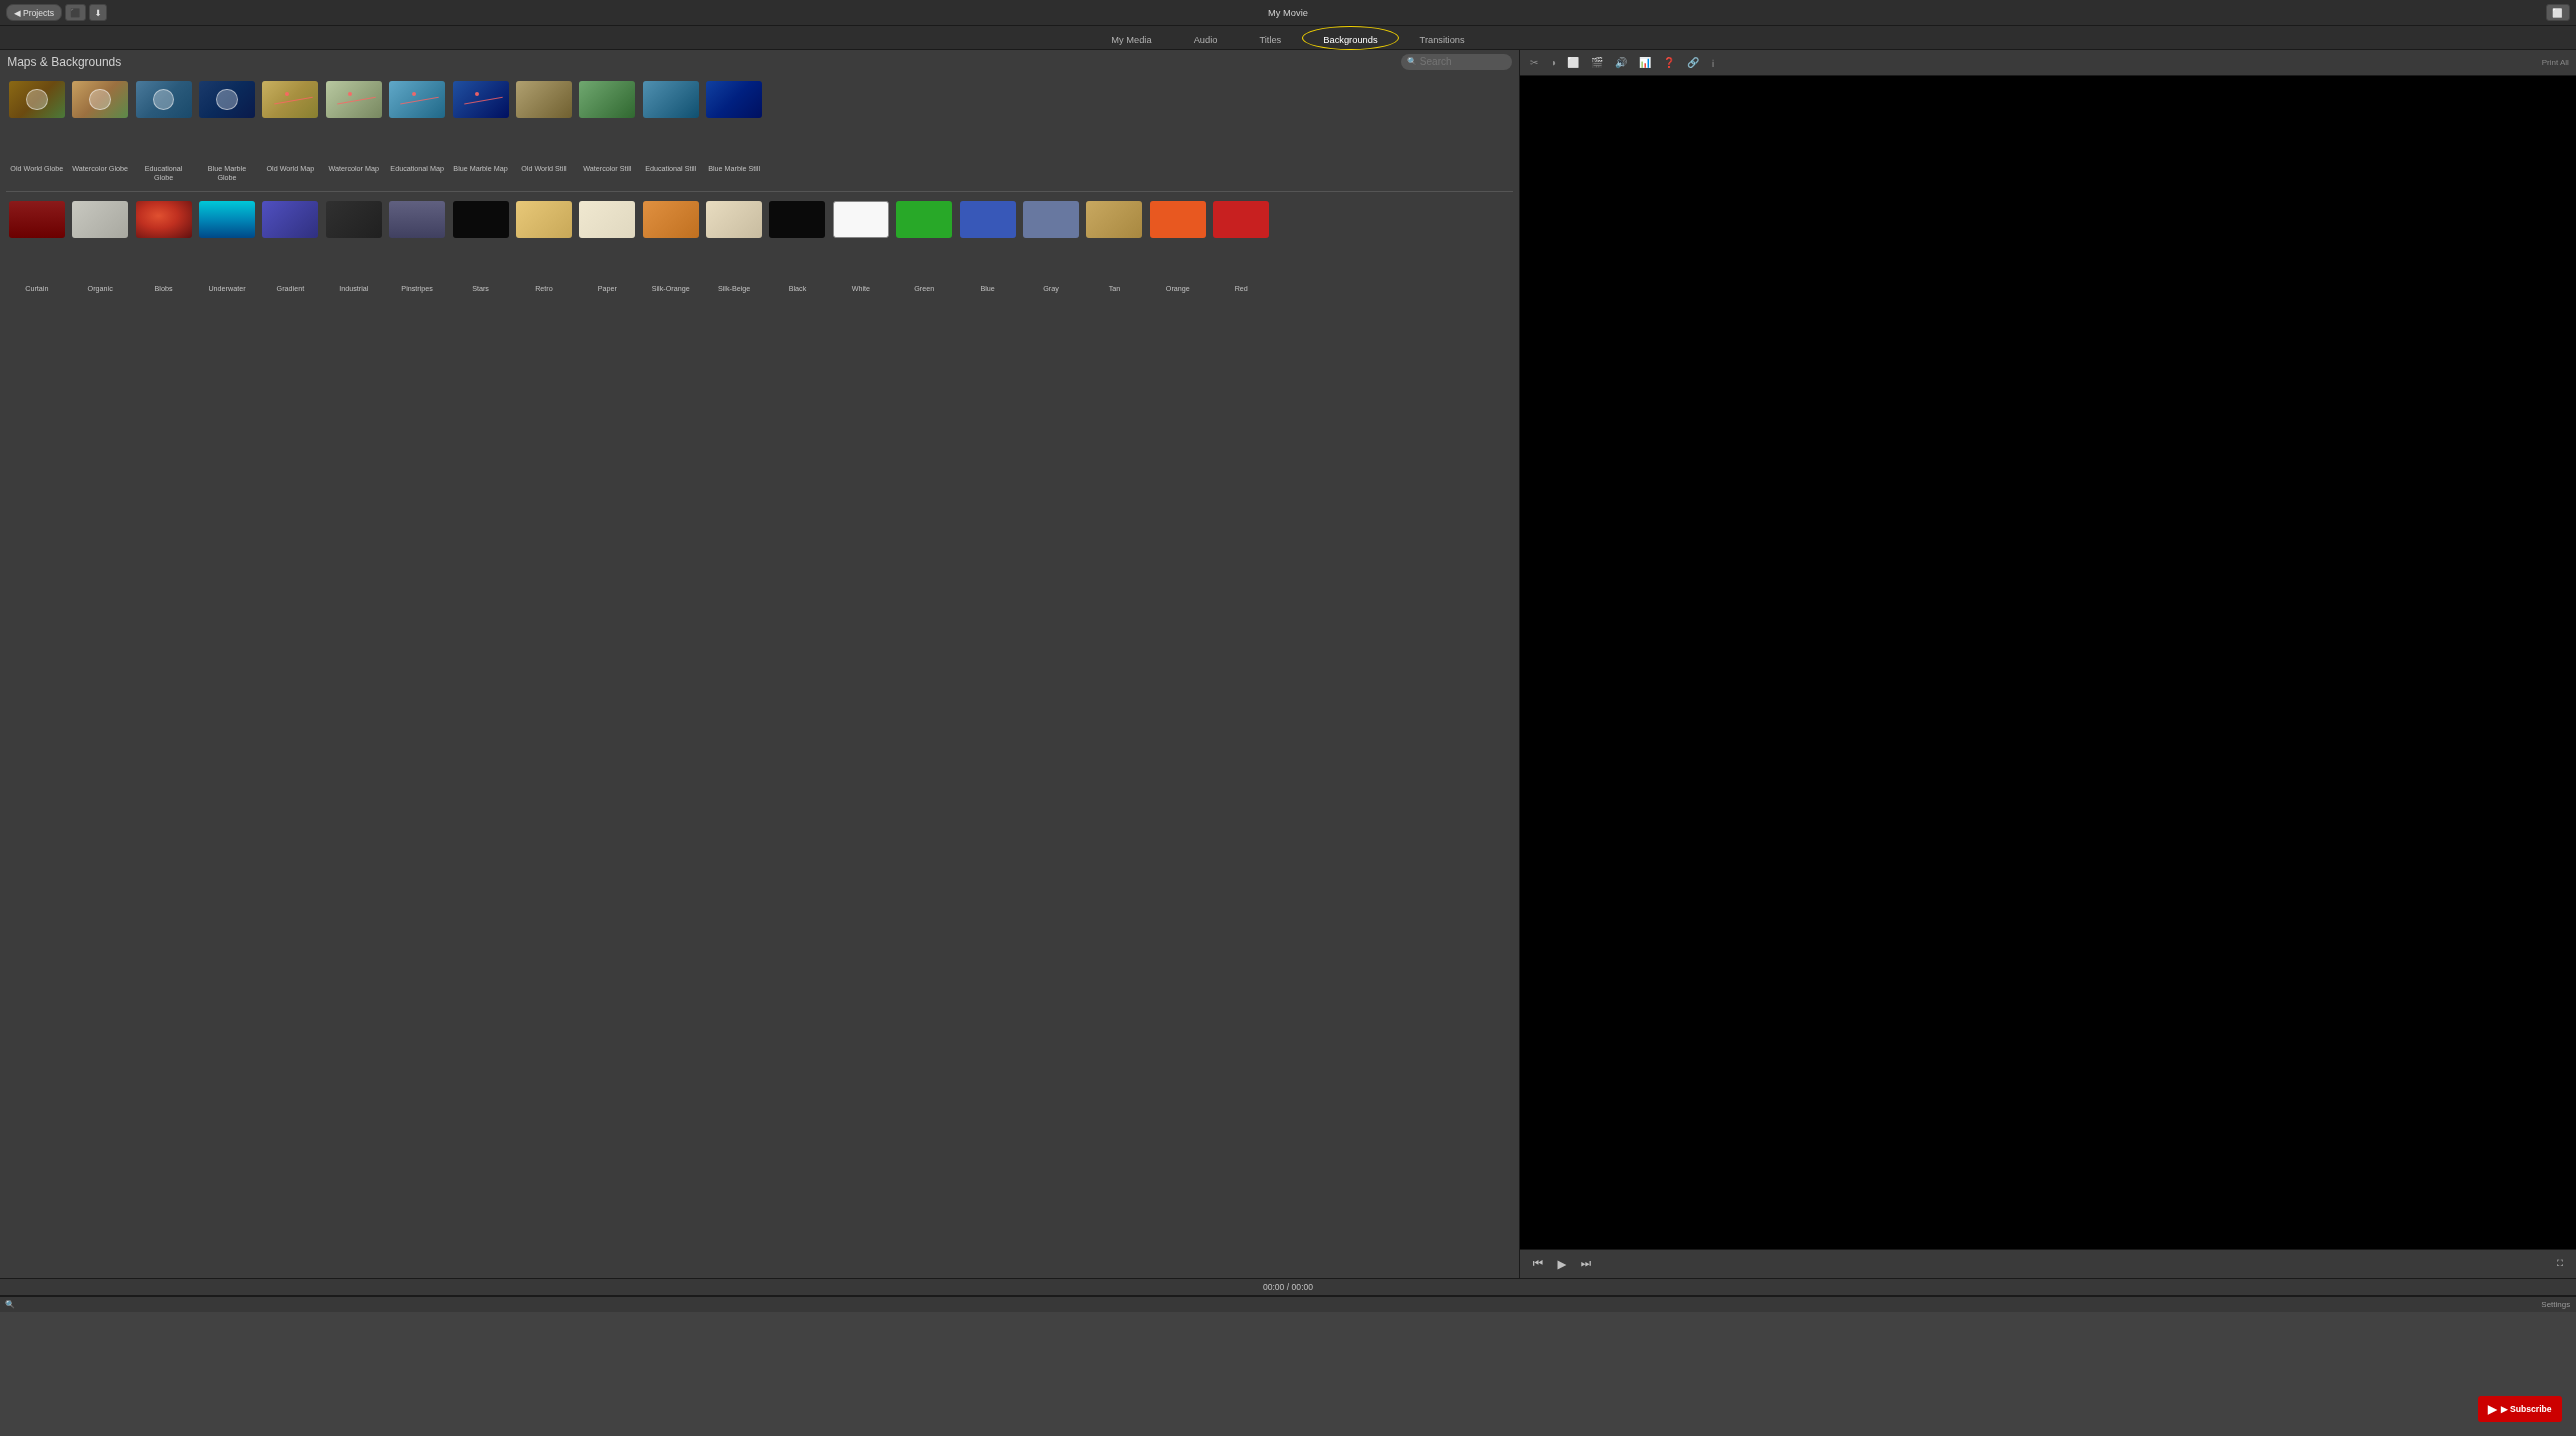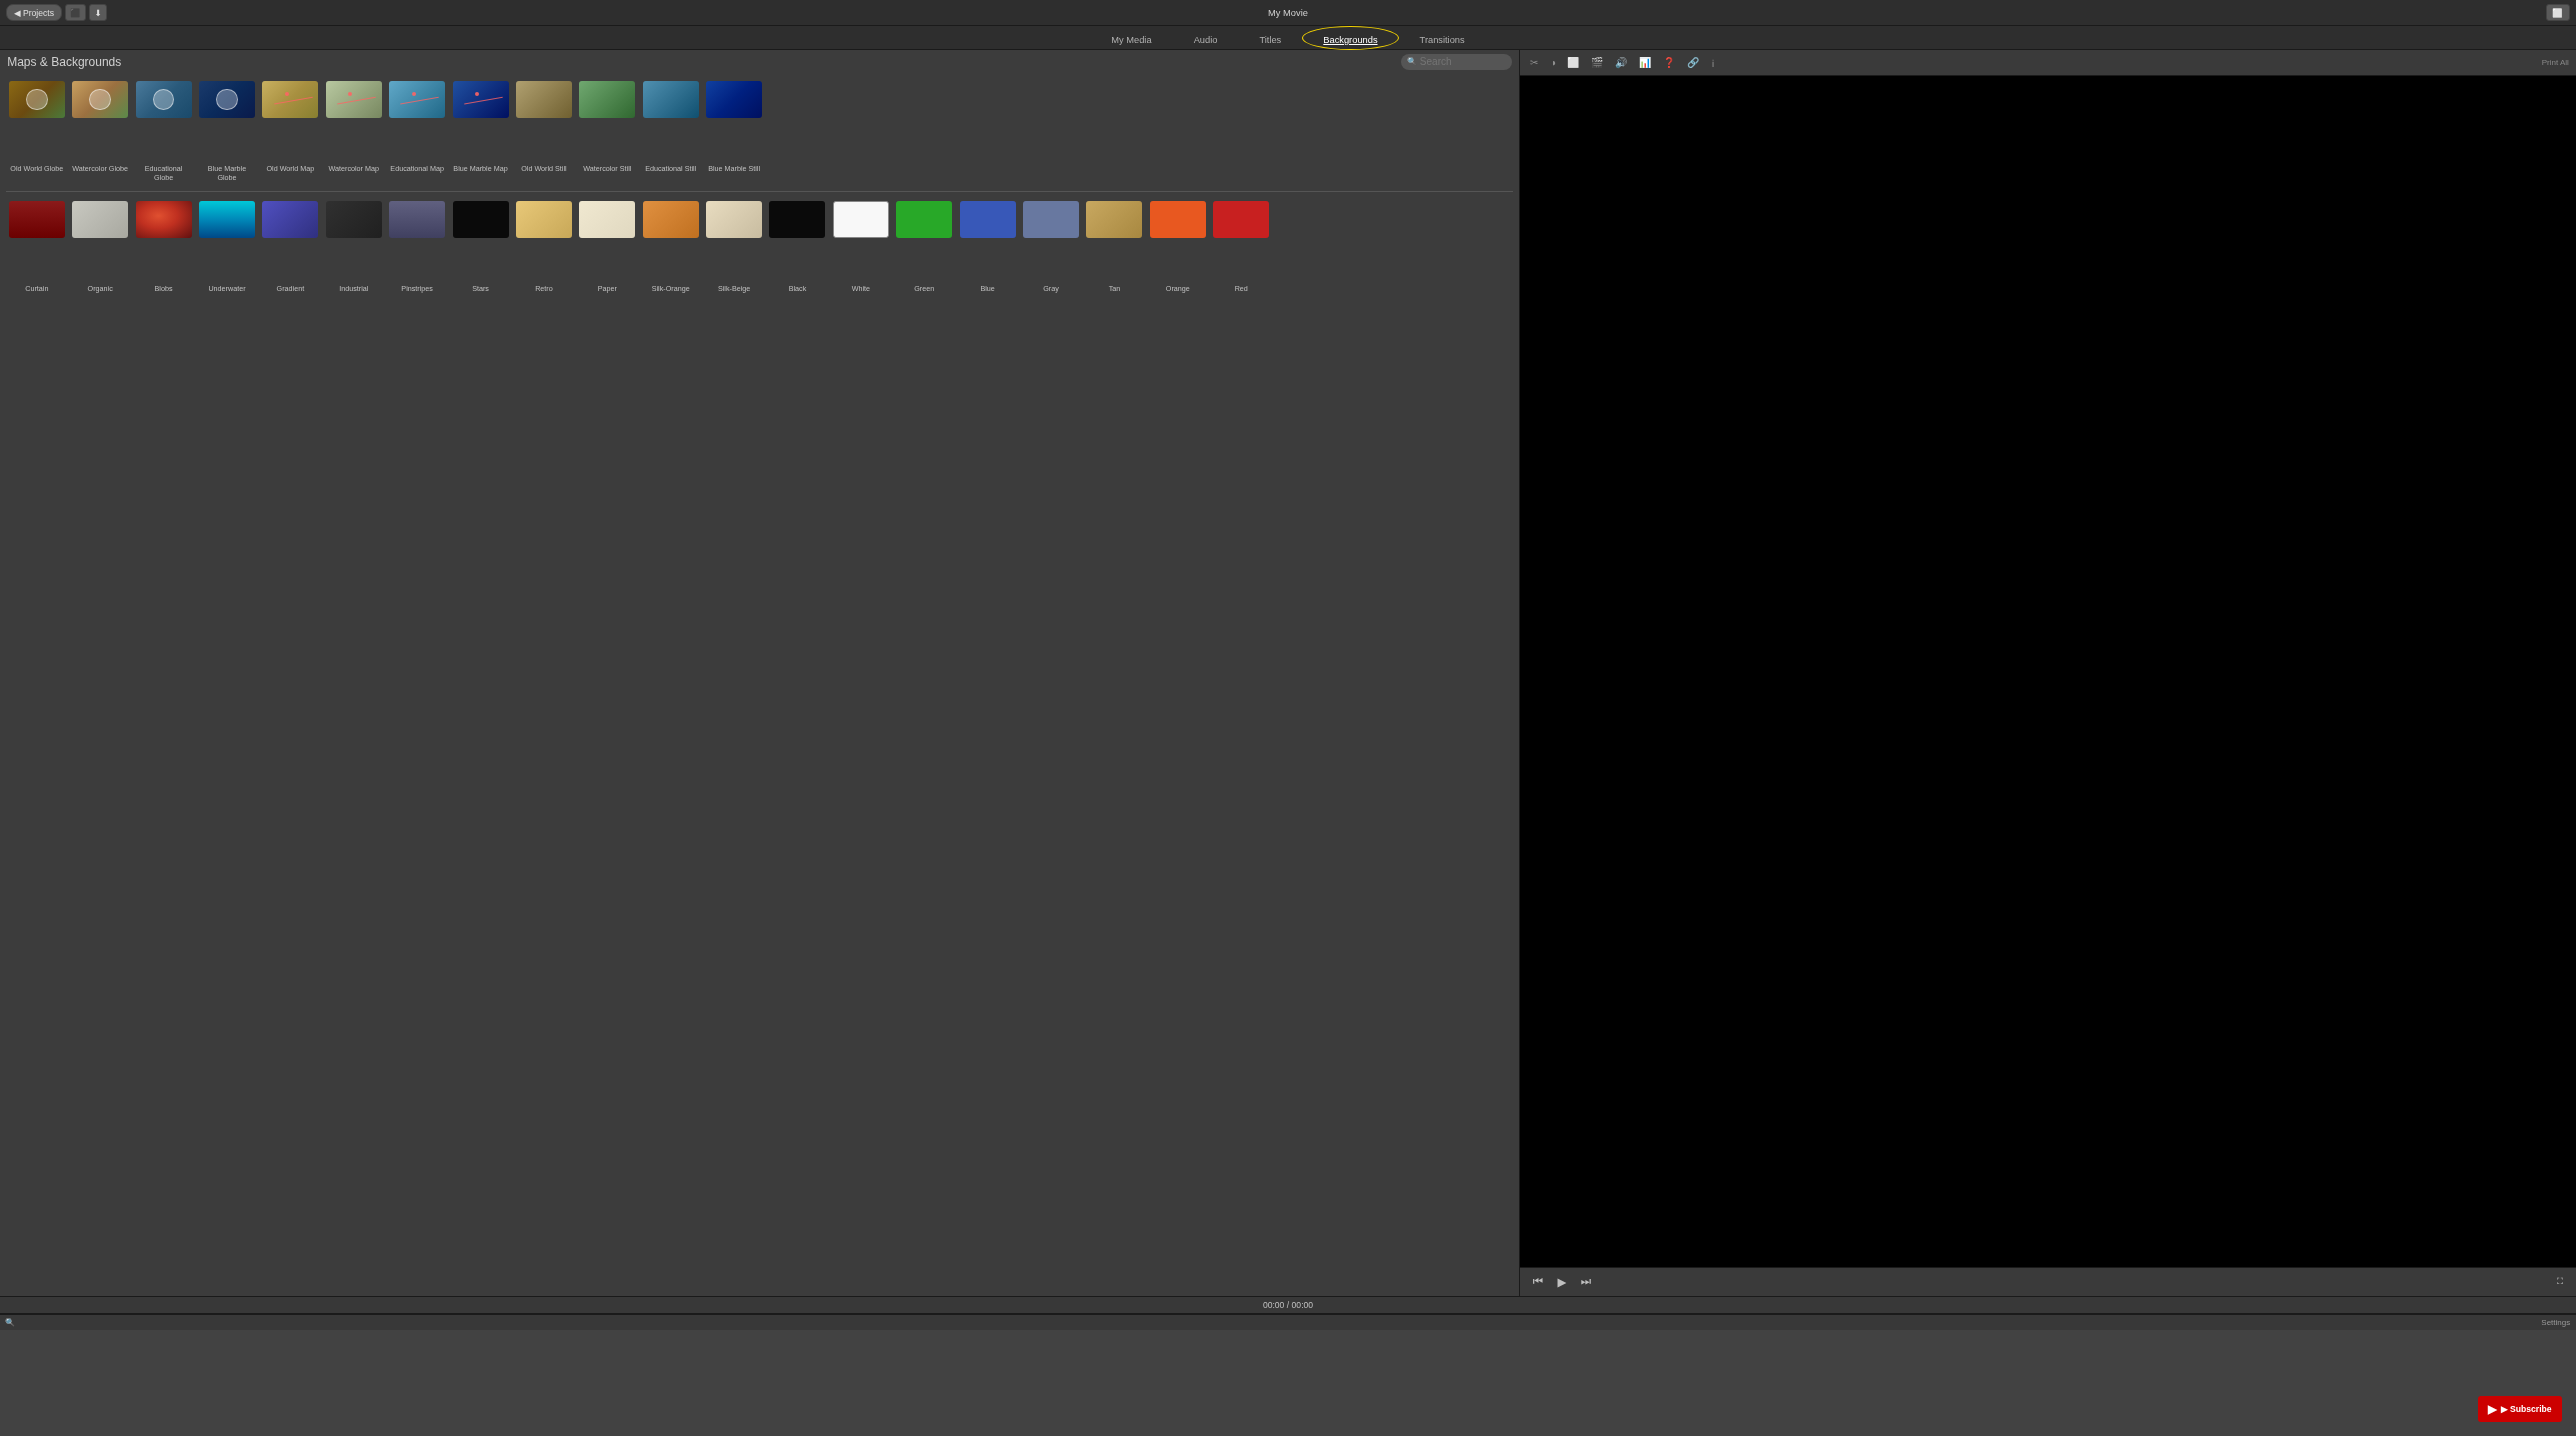--- a/index.html
+++ b/index.html
@@ -88,21 +88,20 @@
       padding: 4.3px 13px;
       font-size: 9.3px;
       color: #b0b0b0;
       cursor: pointer;
       border-radius: 4.3px 4.3px 0 0;
       position: relative;
     }
     .nav-tab.active {
       color: #fff;
       background: transparent;
-      text-decoration: underline;
     }
     .nav-tab-highlight {
       position: absolute;
       top: -4.3px;
       left: -8.6px;
       right: -8.6px;
       bottom: -1.4px;
       border: 1.4px solid #f0d000;
       border-radius: 50%;
       pointer-events: none;
@@ -295,21 +294,21 @@
     }
     .controls-right {
       margin-left: auto;
       display: flex;
       align-items: center;
       gap: 5.8px;
     }
 
     
     .timeline-area {
-      height: 140px;
+      height: 158px;
       background: #424242;
       border-top: 1.4px solid #1a1a1a;
       display: flex;
       flex-direction: column;
     }
     .timeline-controls {
       display: flex;
       align-items: center;
       padding: 2.9px 5.8px;
       background: #383838;

